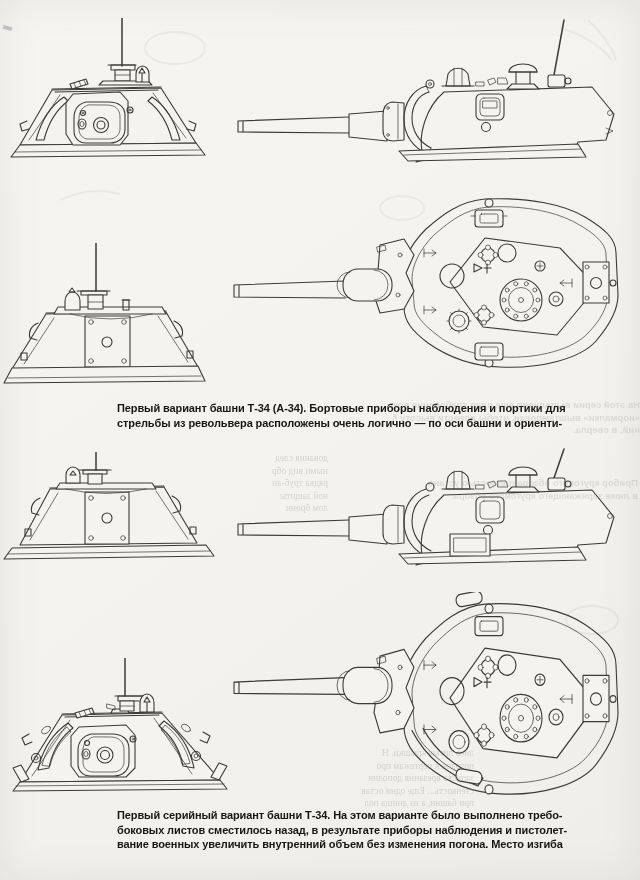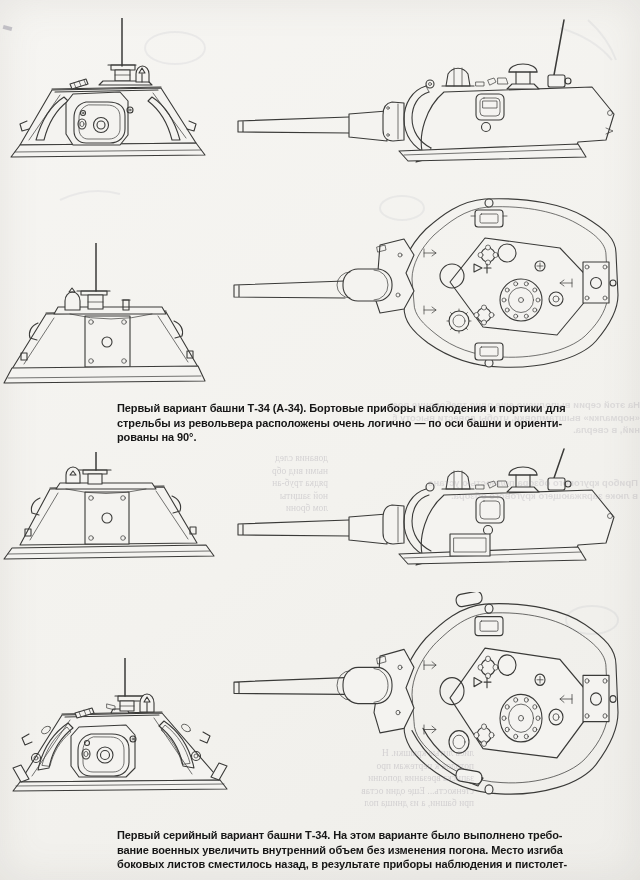--- a/index.html
+++ b/index.html
@@ -211,21 +211,20 @@
       <path class="t" d="M149,64 l8,-2 1,5 -8,2 z"></path>
       <rect class="f" x="115" y="86" width="49" height="32" rx="15"></rect>
       <path class="t" d="M146,87 a14,15 0 0 1 0,30 M122,89 a13,13 0 0 0 0,26"></path>
     </g>
   </svg>
   </div>
 
   <div class="caption" style="left:117px;top:401px;width:435px">
     <div>Первый вариант башни Т-34 (А-34). Бортовые приборы наблюдения и портики для</div>
     <div>стрельбы из револьвера расположены очень логично — по оси башни и ориенти-</div>
-    <div>рованы на 90°.</div>
   </div>
 
   <div class="fig" style="left:2px;top:452px">
   <svg width="226" height="135" viewBox="0 0 226 135">
     <g class="s">
       <path class="w" d="M94,0 V18"></path>
       <path class="f" d="M48,37 L162,35 L195,91 L18,93 Z"></path>
       <path class="t" d="M56,41 L28,88 M154,39 L186,87"></path>
       <path d="M38,46 c-7,3 -10,9 -8,15 l7,2 M170,44 c7,3 10,9 8,15 l-7,2"></path>
       <rect x="23" y="77" width="6" height="7"></rect>
@@ -389,24 +388,24 @@
       <path class="f" d="M152,62 L176,56 L186,72 L178,90 L186,108 L176,126 L152,130 L146,112 L150,88 Z"></path>
       <circle class="t" cx="172" cy="72" r="2"></circle>
           <circle class="t" cx="170" cy="112" r="2"></circle>
       <path class="t" d="M149,64 l8,-2 1,5 -8,2 z"></path>
       <rect class="f" x="115" y="72" width="49" height="32" rx="15"></rect>
       <path class="t" d="M146,73 a14,15 0 0 1 0,30 M122,75 a13,13 0 0 0 0,26"></path>
     </g>
   </svg>
   </div>
 
-  <div class="caption" style="left:117px;top:828px;width:435px">
+  <div class="caption" style="left:117px;top:808px;width:435px">
     <div>Первый серийный вариант башни Т-34. На этом варианте было выполнено требо-</div>
+    <div>боковых листов сместилось назад, в результате приборы наблюдения и пистолет-</div>
     <div>вание военных увеличить внутренний объем без изменения погона. Место изгиба</div>
-    <div>боковых листов сместилось назад, в результате приборы наблюдения и пистолет-</div>
   </div>
 
   <div class="bleed bold" style="left:393px;top:399px;width:247px">
     <div>На этой серии выполнено еще одно требование военных</div>
     <div>«нормалки» выштамповки, чтобы довести высоту брони</div>
     <div>ний, в сверла.</div>
   </div>
   <div class="bleed bold" style="left:420px;top:477px;width:218px">
     <div>Прибор кругового обзора полностью устано</div>
     <div>в люке заряжающего кругового обзора.</div>

